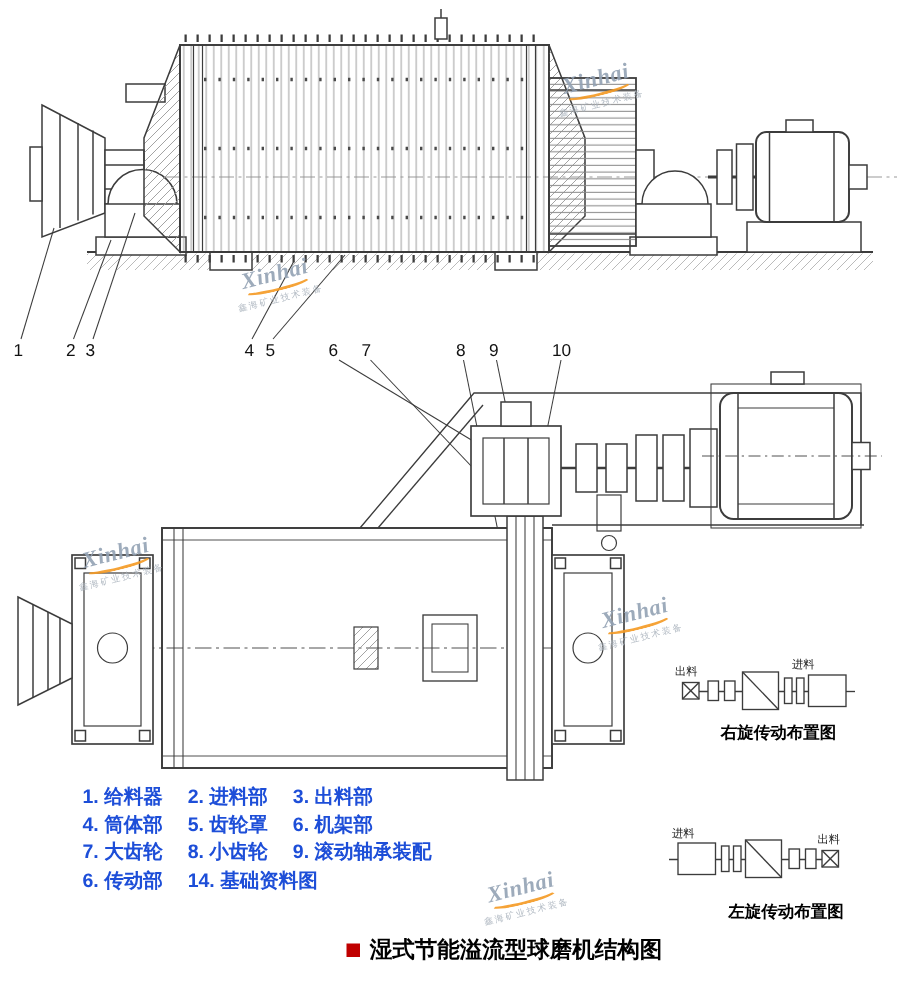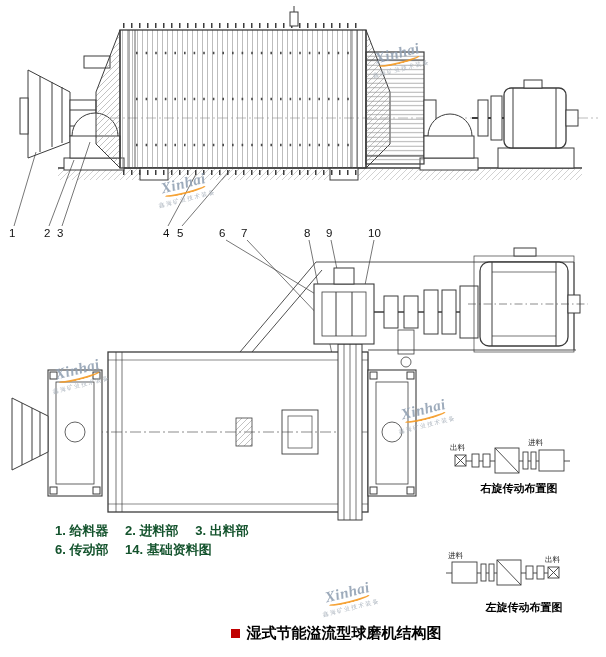--- a/index.html
+++ b/index.html
@@ -9,21 +9,21 @@
   .page svg { position:absolute; left:0; top:0; }
   svg text { font-family:"Liberation Sans", sans-serif; }
 
   
   .wm { position:absolute; transform:rotate(-14deg); text-align:center; pointer-events:none; opacity:.9; width:74px; }
   .wm-brand { font-family:"Liberation Serif", serif; font-style:italic; font-weight:bold; font-size:15px; color:#93a2b4; letter-spacing:.5px; line-height:1; }
   .wm-swoosh { width:46px; height:8px; border:2px solid transparent; border-bottom:2.5px solid #f59a23; border-radius:50%; margin:-5px auto 0; }
   .wm-tagline { font-size:6px; color:#aab3bd; letter-spacing:1.3px; margin-top:1px; white-space:nowrap; }
 
   
-  .legend { position:absolute; left:55px; top:522px; font-size:13px; font-weight:bold; color:#14532d; }
+  .legend { position:absolute; left:55px; top:522px; font-size:13px; font-weight:bold; color:#1d4ed8; }
   .legend-row { height:18.5px; white-space:nowrap; }
   .legend-row span { margin-right:13px; }
 
   
   .title { position:absolute; left:33px; top:624px; width:606px; text-align:center; font-size:15px; font-weight:bold; color:#000; }
   .bullet { display:inline-block; width:9px; height:9px; margin-right:7px; }
 </style>
 </head>
 <body>
 
@@ -285,20 +285,30 @@
     <div class="wm-tagline">鑫海矿业技术装备</div>
   </div>
 
   <div class="legend">
     <div class="legend-row">
       <span>1. 给料器</span>
       <span>2. 进料部</span>
       <span>3. 出料部</span>
     </div>
     <div class="legend-row">
+      <span>4. 筒体部</span>
+      <span>5. 齿轮罩</span>
+      <span>6. 机架部</span>
+    </div>
+    <div class="legend-row">
+      <span>7. 大齿轮</span>
+      <span>8. 小齿轮</span>
+      <span>9. 滚动轴承装配</span>
+    </div>
+    <div class="legend-row">
       <span>6. 传动部</span>
       <span>14. 基础资料图</span>
     </div>
   </div>
 
   <div class="title">
     <span class="bullet" style="background-color: rgb(192, 0, 0);"></span><span>湿式节能溢流型球磨机结构图</span>
   </div>
 
 </div>

